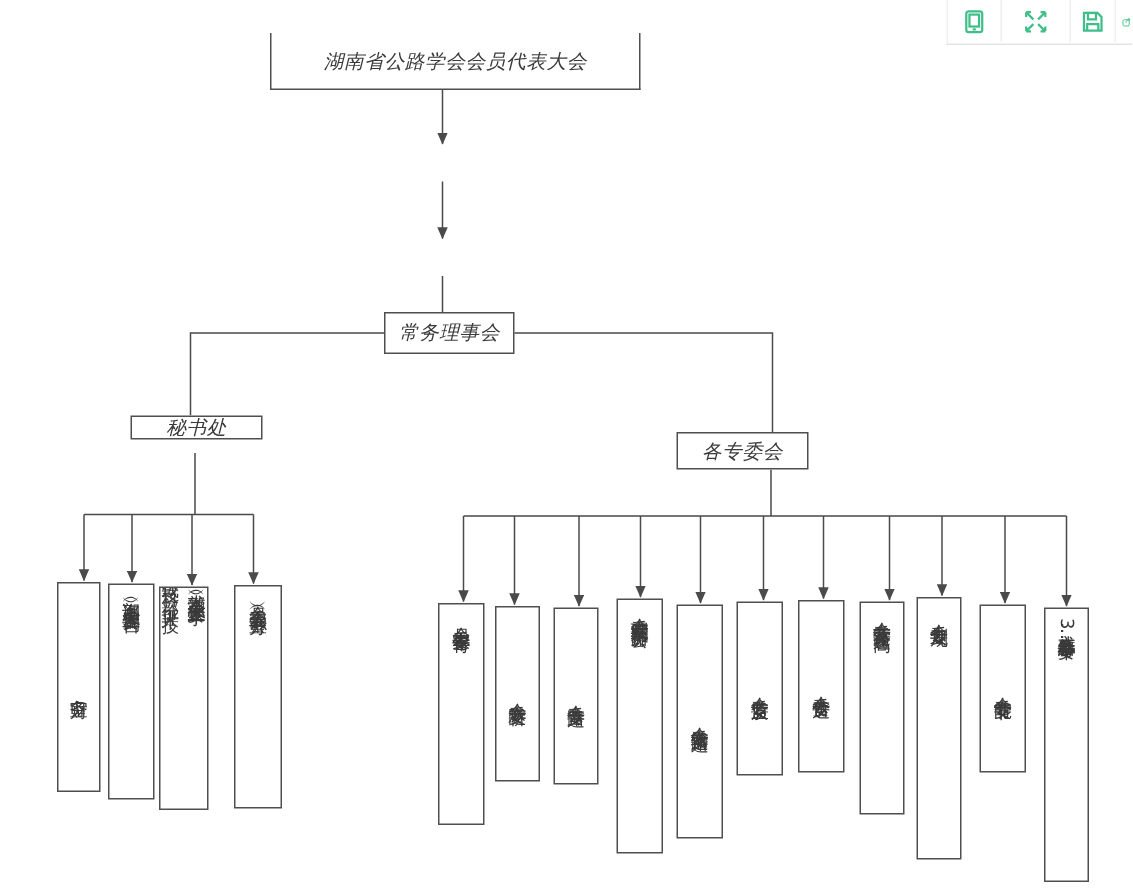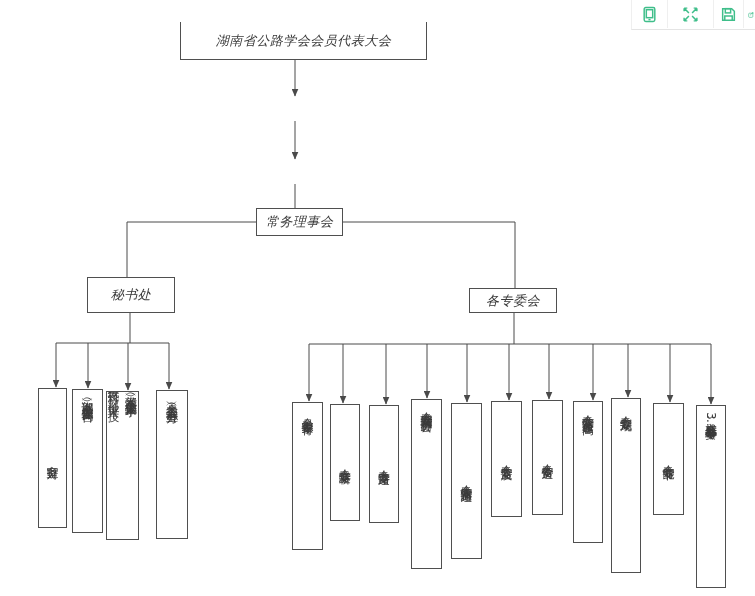--- a/index.html
+++ b/index.html
@@ -87,24 +87,24 @@
       <line x1="711" y1="344" x2="711" y2="404" marker-end="url(#arw)"></line>
     </g>
   </svg>
 
   <div class="hbox notop" style="left:180px;top:22px;width:247px;height:38px;">
     <span>湖南省公路学会会员代表大会</span>
   </div>
   <div class="hbox" style="left:256px;top:160px;width:87px;height:28px;margin-top:48px;">
     <span>常务理事会</span>
   </div>
-  <div class="hbox" style="left:87px;top:277px;width:88px;height:36px;">
+  <div class="hbox" style="left:87px;top:277px;width:88px;height:16px;">
     <span>秘书处</span>
   </div>
-  <div class="hbox" style="left:469px;top:288px;width:88px;height:25px;">
+  <div class="hbox" style="left:451px;top:288px;width:88px;height:25px;">
     <span>各专委会</span>
   </div>
 
   <div class="vbox vcenter" style="left:38px;top:388px;width:29px;height:140px;">
     <span>财务室</span>
   </div>
   <div class="vbox" style="left:72px;top:389px;width:31px;height:144px;">
     <span>咨询工作委员会（咨询部）</span>
   </div>
   <div class="vbox overlapbox" style="left:106px;top:391px;width:33px;height:149px;">

